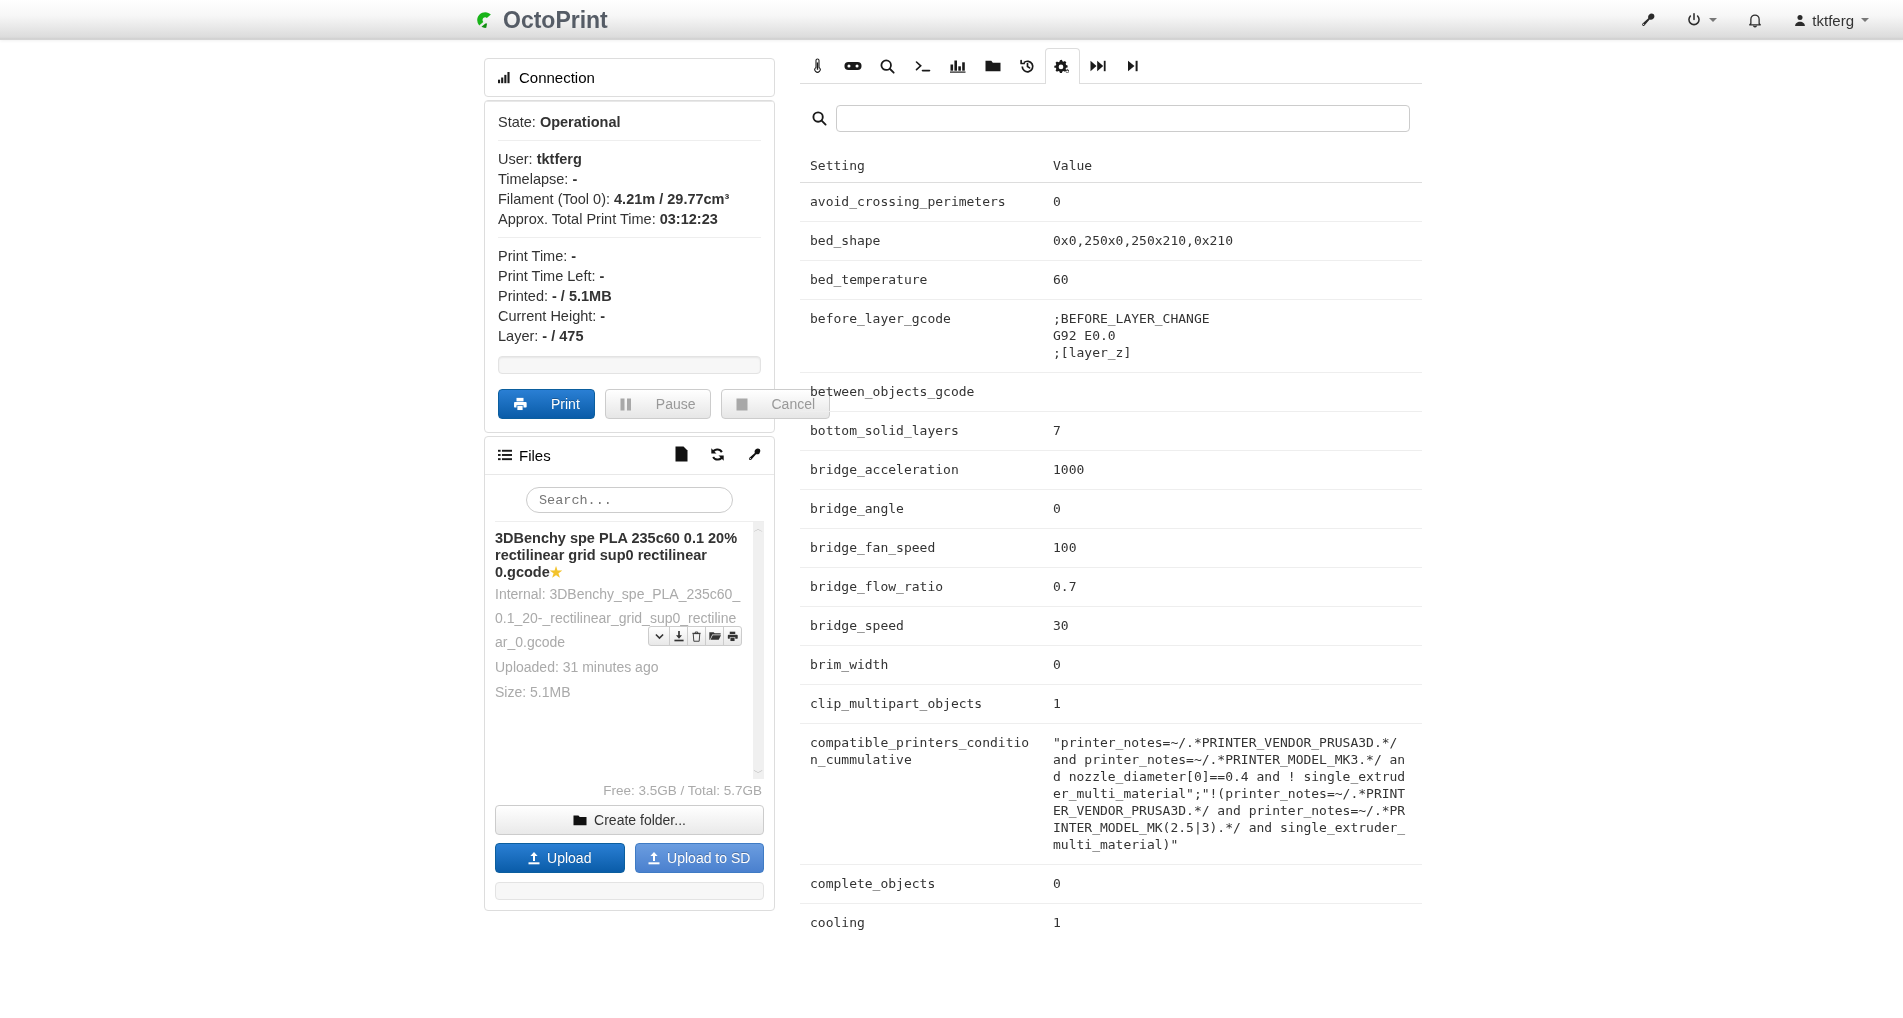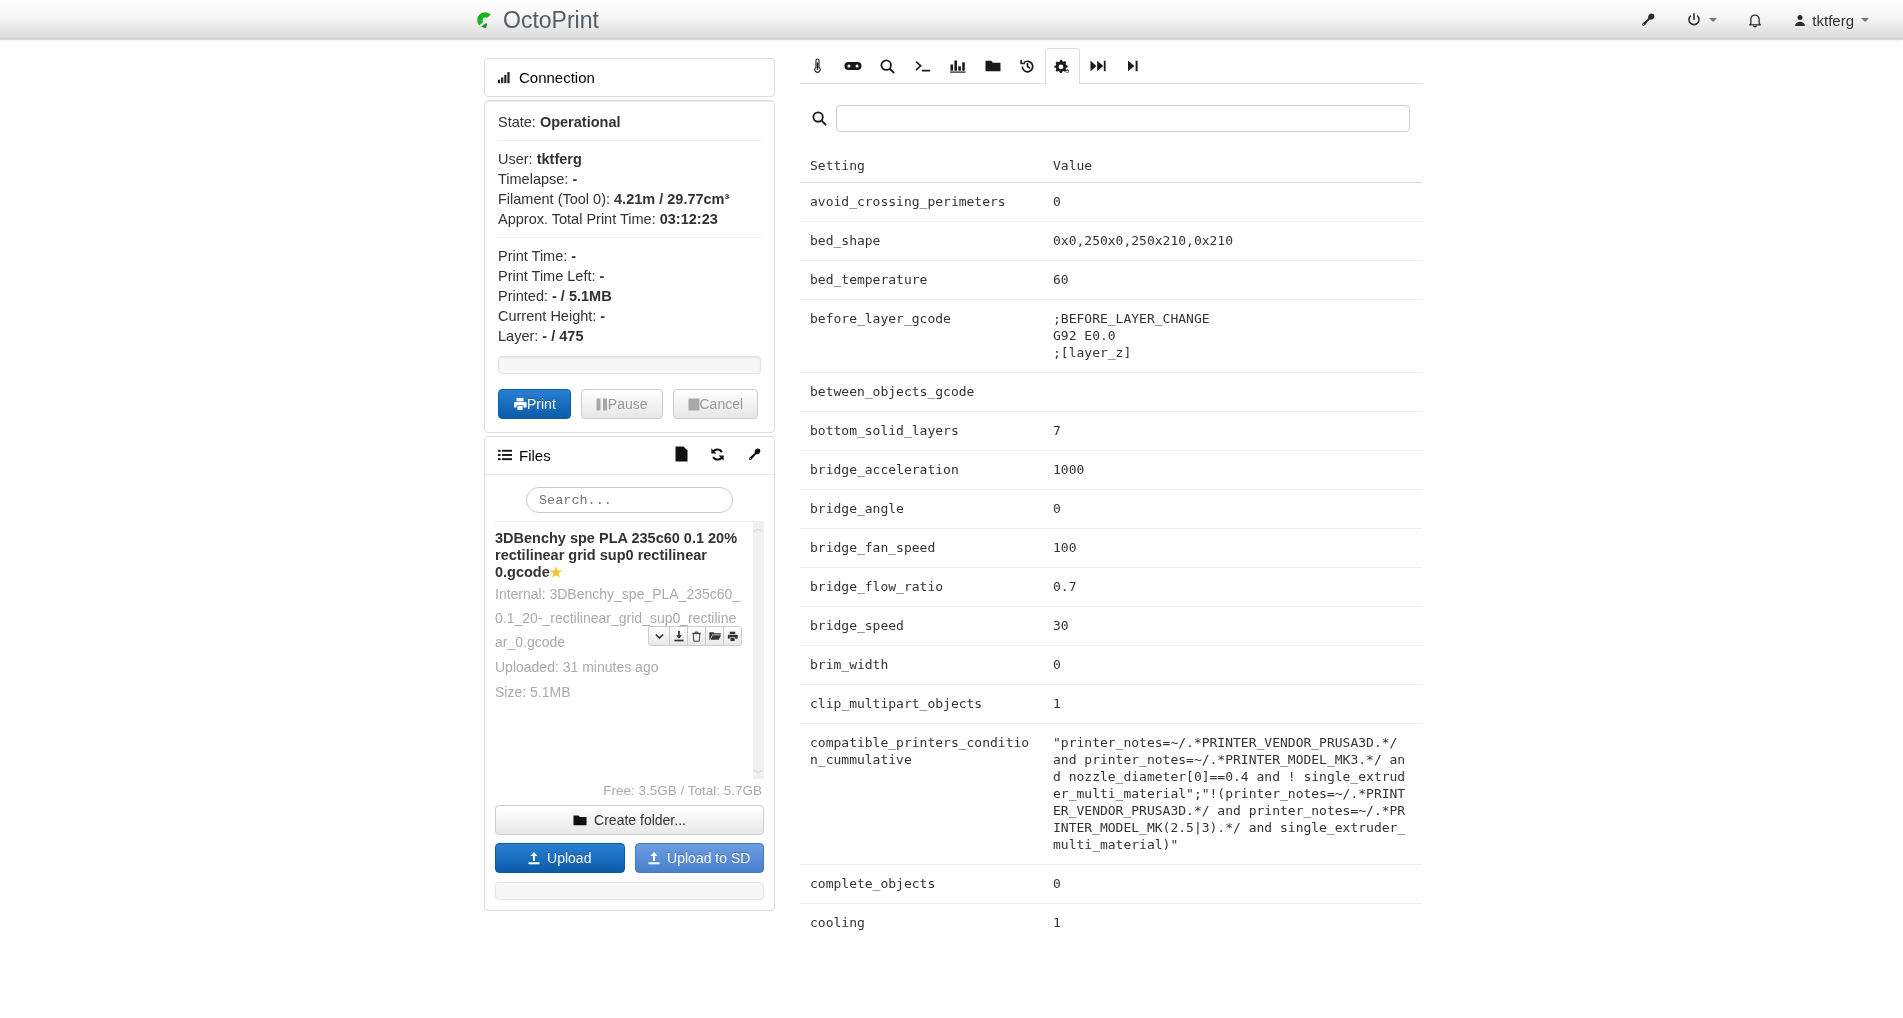--- a/index.html
+++ b/index.html
@@ -21,20 +21,21 @@
     background: linear-gradient(to bottom, #ffffff 0%, #f7f7f7 40%, #dcdcdc 95%, #cfcfcf 100%);
     border-bottom: 1px solid #d4d4d4;
     box-shadow: 0 1px 3px rgba(0,0,0,0.06);
   }
   .brand {
     position: absolute; left: 474px; top: 0;
     height: 40px; line-height: 40px;
     font-size: 23px; color: #555c66;
     display: flex; align-items: center; gap: 7px;
     text-decoration: none;
+    font-weight: bold;
   }
   .octo-logo { display: block; }
   .nav-right {
     position: absolute; right: 19px; top: 0;
     height: 40px;
     display: flex; align-items: center; gap: 0px;
   }
   .nav-item {
     display: flex; align-items: center; gap: 5px;
     height: 40px; padding: 0 15px;
@@ -80,21 +81,21 @@
   .state-line b { font-weight: bold; }
   .divider { border-top: 1px solid #eeeeee; margin: 8px 0; }
   .progbar {
     height: 18px; background: #f7f7f7;
     border: 1px solid #e3e3e3; border-radius: 4px;
     margin-top: 10px;
     box-shadow: inset 0 1px 2px rgba(0,0,0,0.07);
   }
   .btn-row { display: flex; gap: 10px; margin-top: 15px; }
   .btn {
-    display: inline-flex; align-items: center; justify-content: center; gap: 0;
+    display: inline-flex; align-items: center; justify-content: center; gap: 24px;
     height: 30px; padding: 0 14px;
     border-radius: 4px; font-size: 14px;
     border: 1px solid #cccccc;
     background: linear-gradient(to bottom, #ffffff, #e6e6e6);
     color: #999999; cursor: default;
     white-space: nowrap;
   }
   .btn-primary {
     border: 1px solid #0b5e9e;
     background: linear-gradient(to bottom, #2a7fd4, #0a5ca8);

